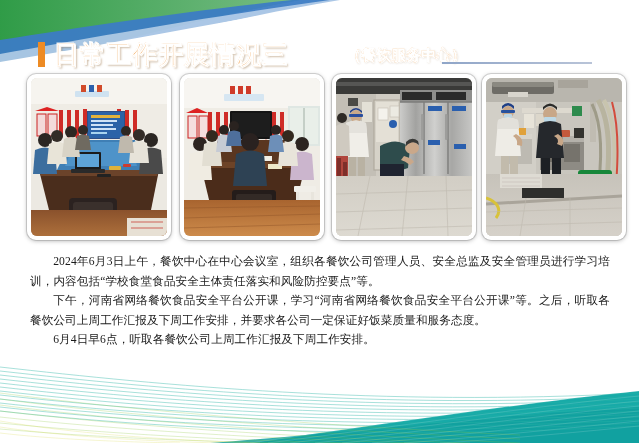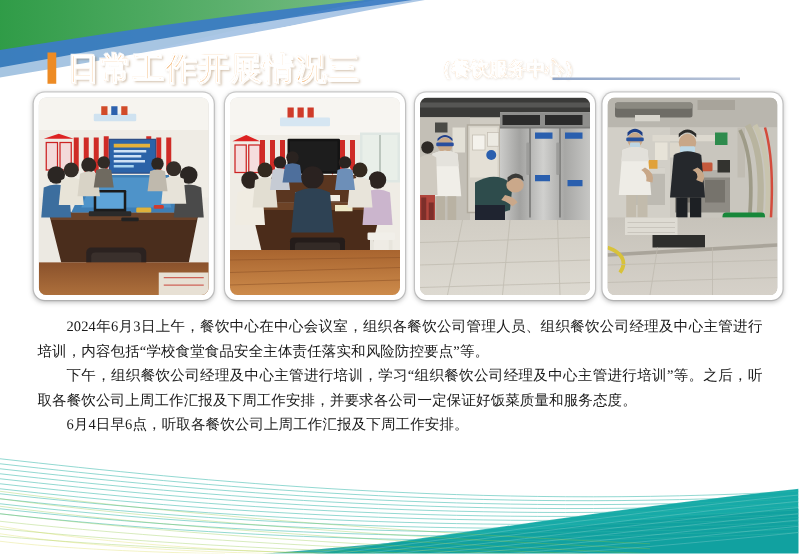--- a/index.html
+++ b/index.html
@@ -563,22 +563,22 @@
               <stop offset="100%" stop-color="#ded9d1"></stop>
             </linearGradient>
           </defs>
         </svg>
       </div>
     </div>
 
   </div>
 
   <div class="body-text">
-    <p>2024年6月3日上午，餐饮中心在中心会议室，组织各餐饮公司管理人员、组织餐饮公司经理及中心主管进行培训，内容包括“学校食堂食品安全主体责任落实和风险防控要点”等。</p>
-    <p>下午，组织餐饮公司经理及中心主管进行培训，学习“组织餐饮公司经理及中心主管进行培训”等。之后，听取各餐饮公司上周工作汇报及下周工作安排，并要求各公司一定保证好饭菜质量和服务态度。</p>
+    <p>2024年6月3日上午，餐饮中心在中心会议室，组织各餐饮公司管理人员、安全总监及安全管理员进行学习培训，内容包括“学校食堂食品安全主体责任落实和风险防控要点”等。</p>
+    <p>下午，河南省网络餐饮食品安全平台公开课，学习“河南省网络餐饮食品安全平台公开课”等。之后，听取各餐饮公司上周工作汇报及下周工作安排，并要求各公司一定保证好饭菜质量和服务态度。</p>
     <p>6月4日早6点，听取各餐饮公司上周工作汇报及下周工作安排。</p>
   </div>
 
   <svg class="bottom-deco" viewBox="0 0 639 80" preserveAspectRatio="none">
 
     <path d="M639,28 C520,40 380,62 250,80 L639,80 Z" fill="#17AAA8"></path>
     <path d="M639,44 C500,52 340,70 210,80 L639,80 Z" fill="#11A09F" opacity="0.85"></path>
 
     <g stroke="#2BB3A6" stroke-width="0.55" fill="none" opacity="0.75">
       <path d="M0,4 C160,22 380,44 639,30"></path>

